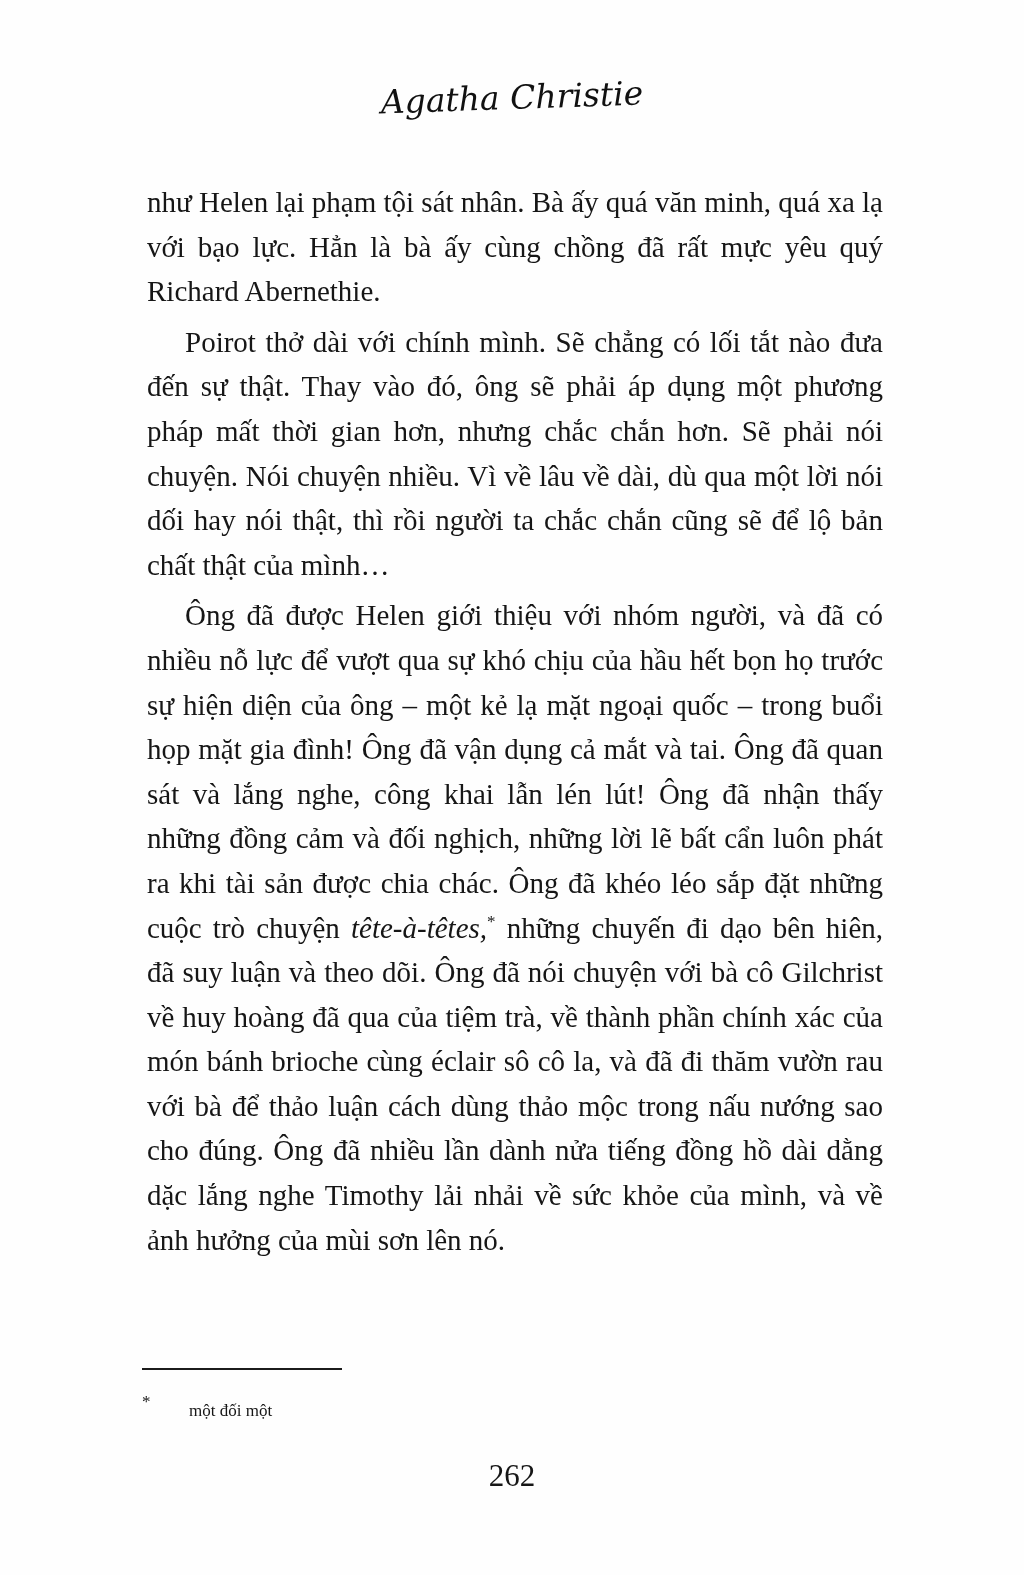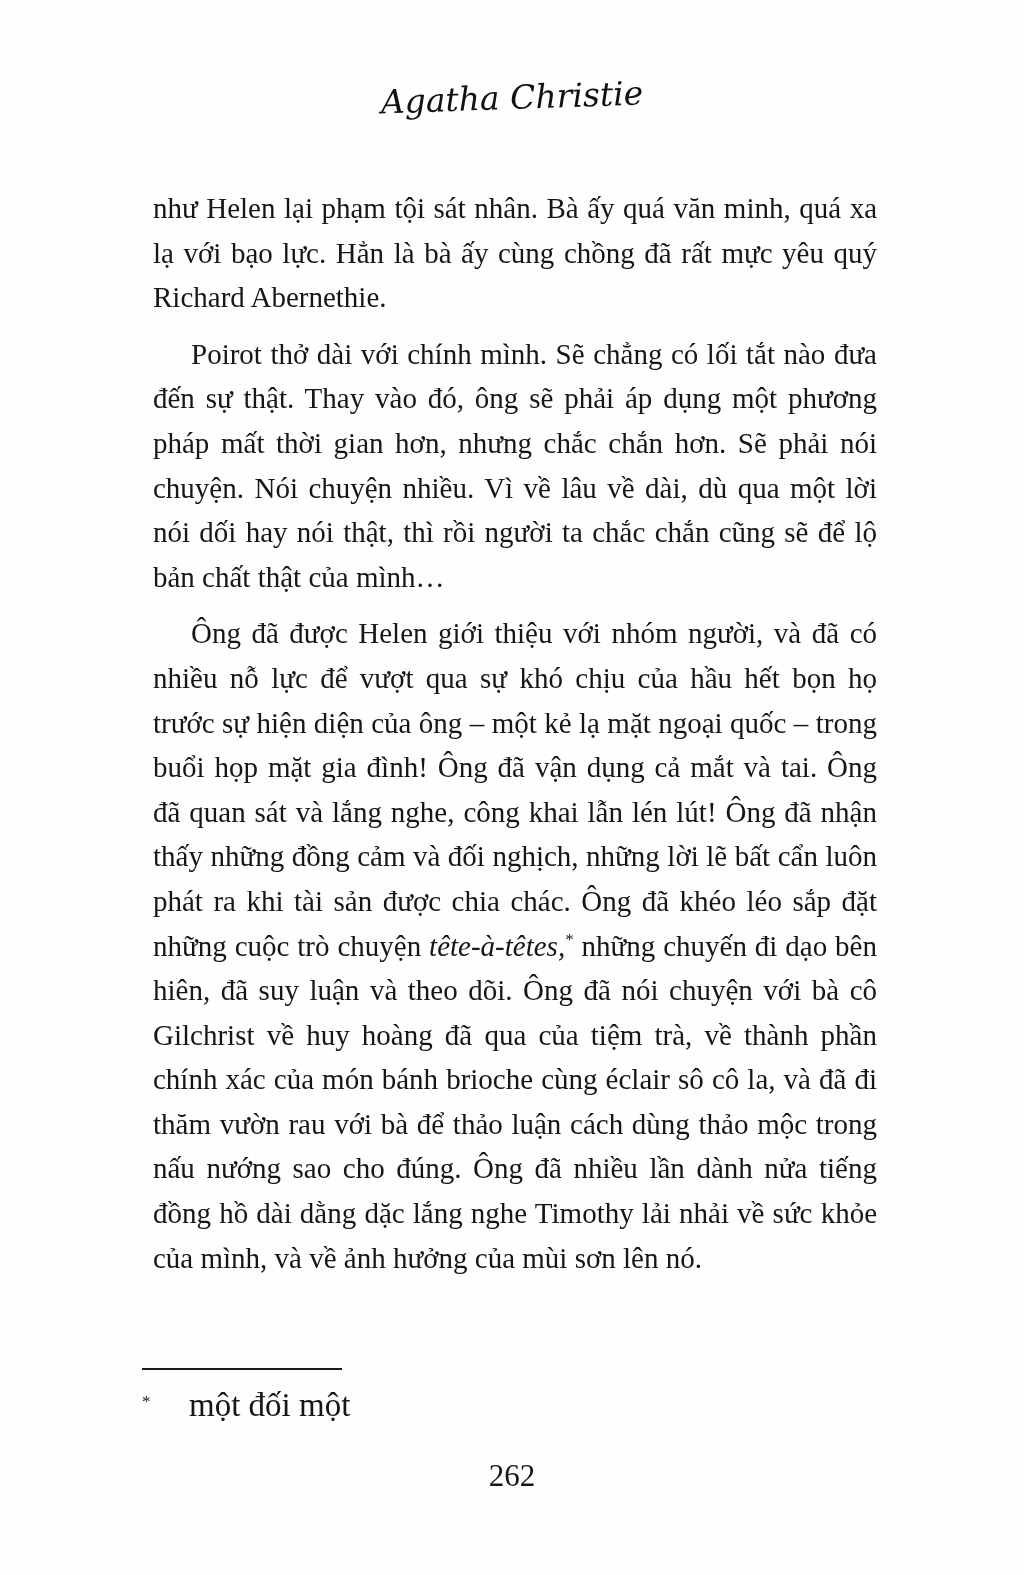--- a/index.html
+++ b/index.html
@@ -32,21 +32,21 @@
   .text-block {
     position: absolute;
     top: 174px;
     left: 141px;
     width: 748px;
     font-size: 29px;
     line-height: 44.6px;
     text-align: justify;
   }
   .text-block p {
-    margin: 12px;
+    margin: 6px;
     padding: 0;
   }
   .text-block p.indent {
     text-indent: 38px;
   }
   .text-block i {
   }
   sup.asterisk {
     font-size: 17px;
     line-height: 0;
@@ -67,21 +67,21 @@
     font-size: 27px;
     line-height: 40px;
   }
   .footnote .fn-marker {
     display: inline-block;
     width: 47px;
     font-size: 17px;
     vertical-align: 9px;
   }
   .footnote .fn-text {
-    font-size: 33px;
+    font-size: 17px;
   }
   .page-number {
     position: absolute;
     top: 1458px;
     left: 0;
     width: 100%;
     text-align: center;
     font-size: 31px;
   }
 </style>

